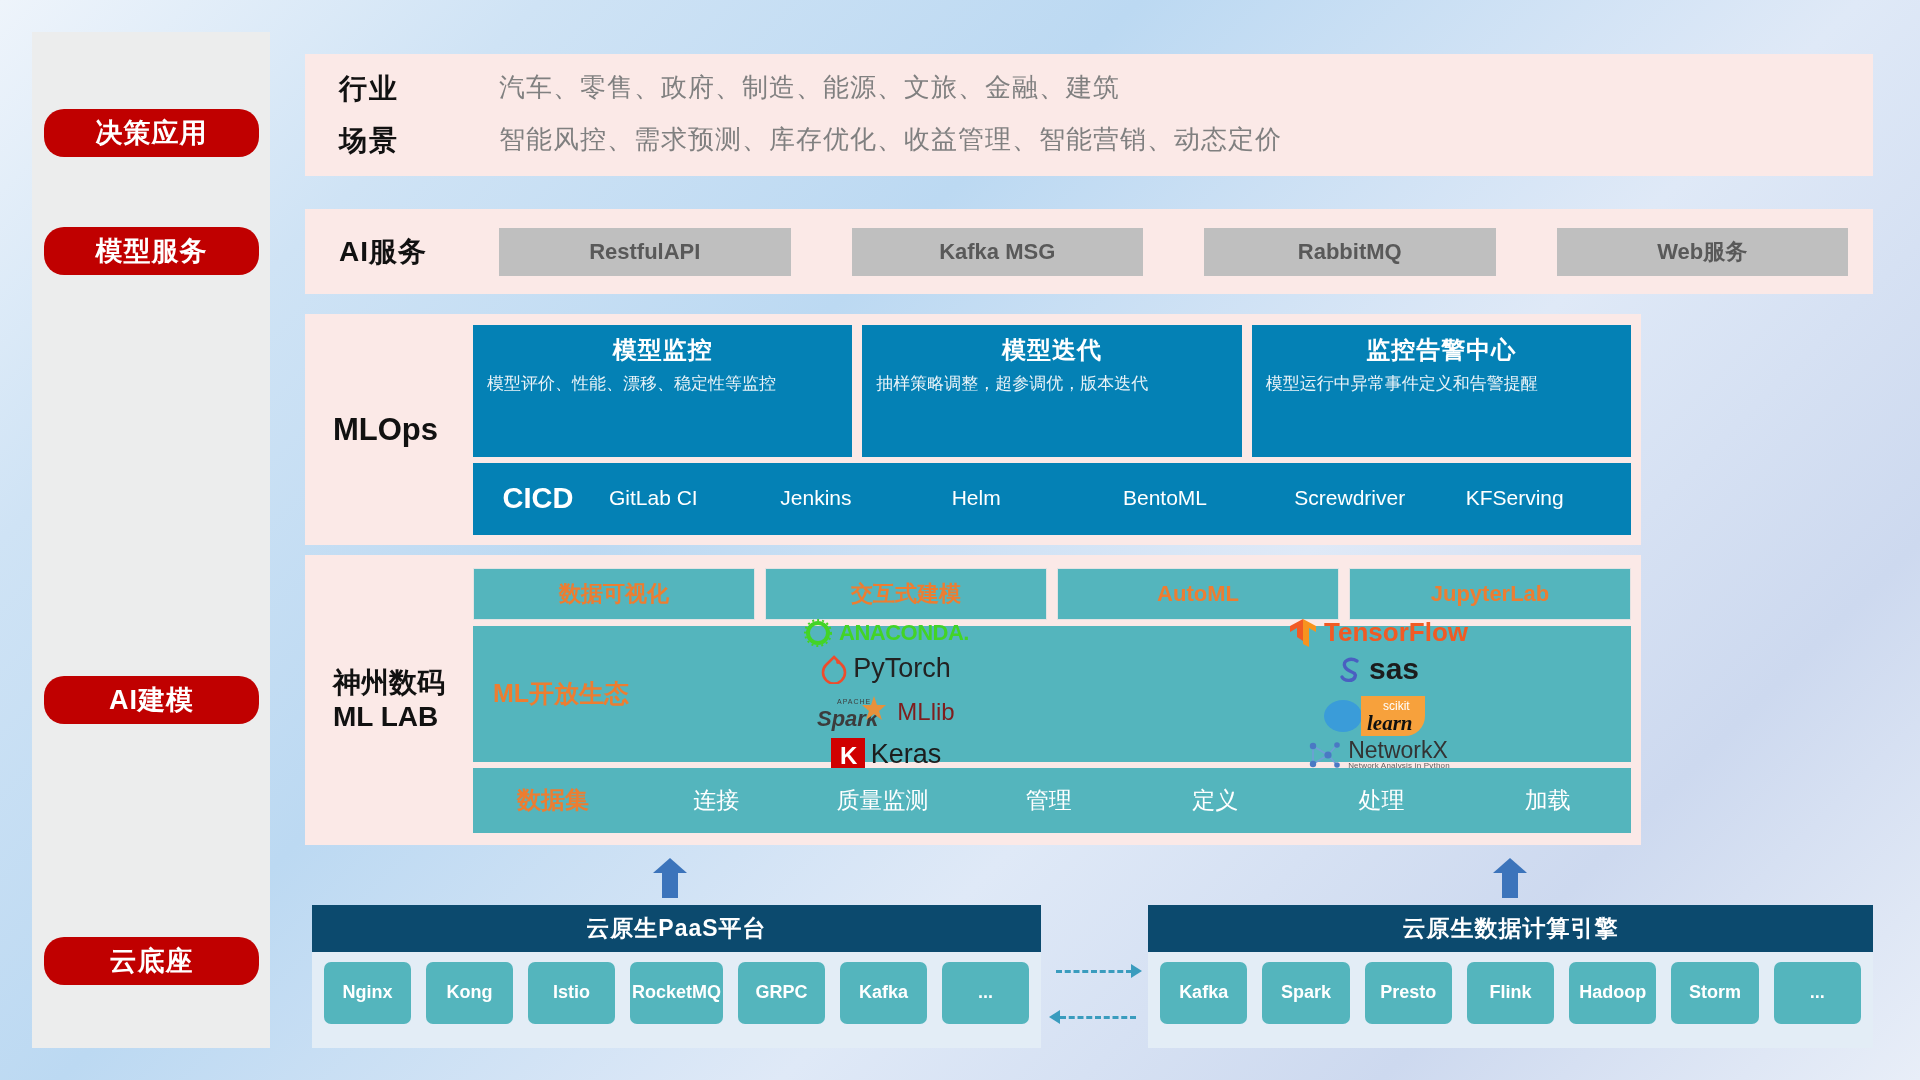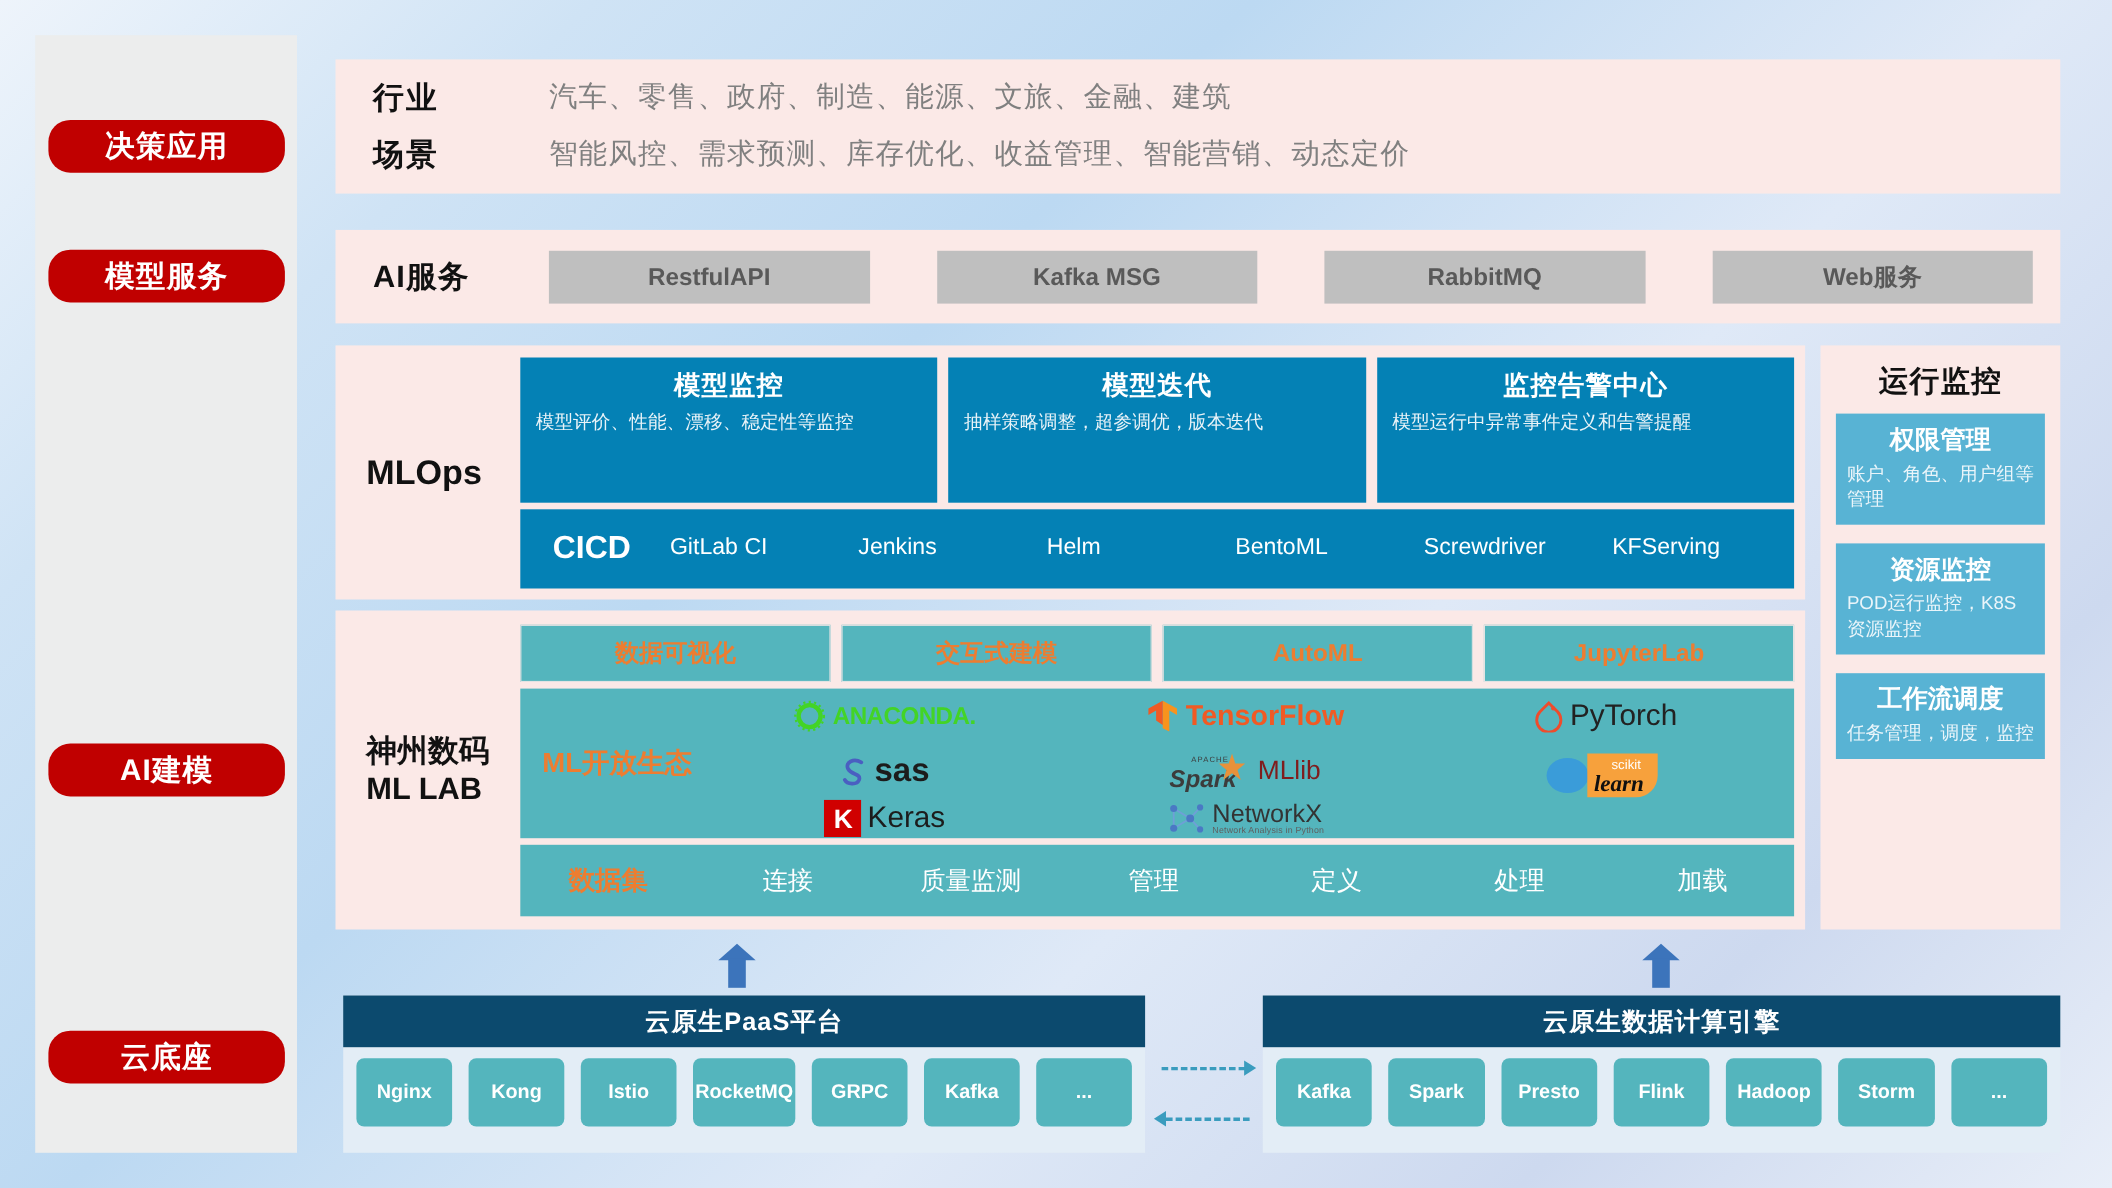--- a/index.html
+++ b/index.html
@@ -90,21 +90,21 @@
     color:#ed7d31;font-size:22px;font-weight:bold;
     display:flex;align-items:center;justify-content:center;box-sizing:border-box;
   }
   .eco{
     background:#54b5bd;height:136px;display:flex;align-items:center;padding:4px 8px;box-sizing:border-box;
   }
   .eco-label{
     color:#ed7d31;font-size:25px;font-weight:bold;width:160px;flex:0 0 160px;text-align:center;
   }
   .eco-logos{
-    flex:1;display:grid;grid-template-columns:repeat(3,1fr);grid-template-rows:1fr 1fr;
+    flex:1;display:grid;grid-template-columns:repeat(2,1fr);grid-template-rows:1fr 1fr;
     align-items:center;justify-items:center;gap:2px;
   }
   .logo{display:flex;align-items:center;gap:6px;}
   .logo-txt{font-size:25px;font-weight:bold;white-space:nowrap;}
 
   .dataset{
     background:#54b5bd;height:65px;display:flex;align-items:center;
   }
   .ds-label{color:#ed7d31;font-size:24px;font-weight:bold;width:160px;flex:0 0 160px;text-align:center;}
   .ds-items{display:flex;flex:1;}
@@ -322,35 +322,20 @@
             <div class="ds-item">管理</div>
             <div class="ds-item">定义</div>
             <div class="ds-item">处理</div>
             <div class="ds-item">加载</div>
           </div>
         </div>
       </div>
     </div>
   </div>
 
-  <div class="band" id="band-monitor">
-    <div class="mon-title">运行监控</div>
-    <div class="mon-card">
-      <div class="mon-card-t">权限管理</div>
-      <div class="mon-card-d">账户、角色、用户组等管理</div>
-    </div>
-    <div class="mon-card">
-      <div class="mon-card-t">资源监控</div>
-      <div class="mon-card-d">POD运行监控，K8S资源监控</div>
-    </div>
-    <div class="mon-card">
-      <div class="mon-card-t">工作流调度</div>
-      <div class="mon-card-d">任务管理，调度，监控</div>
-    </div>
-  </div>
 
   <div class="up-arrow" style="left:653px;top:858px;">
     <div class="head"></div>
       <div class="shaft"></div>
   </div>
   <div class="up-arrow" style="left:1493px;top:858px;">
     <div class="head"></div>
       <div class="shaft"></div>
   </div>
 

